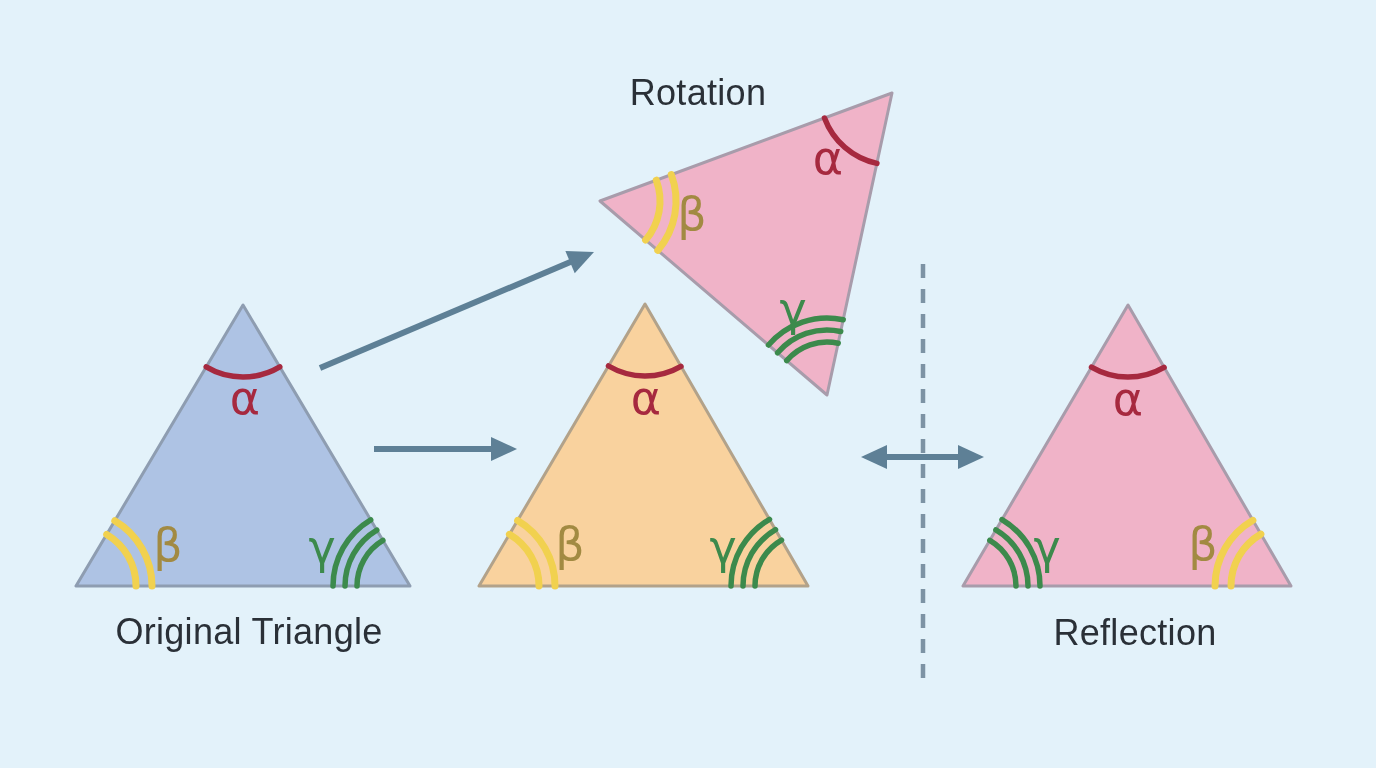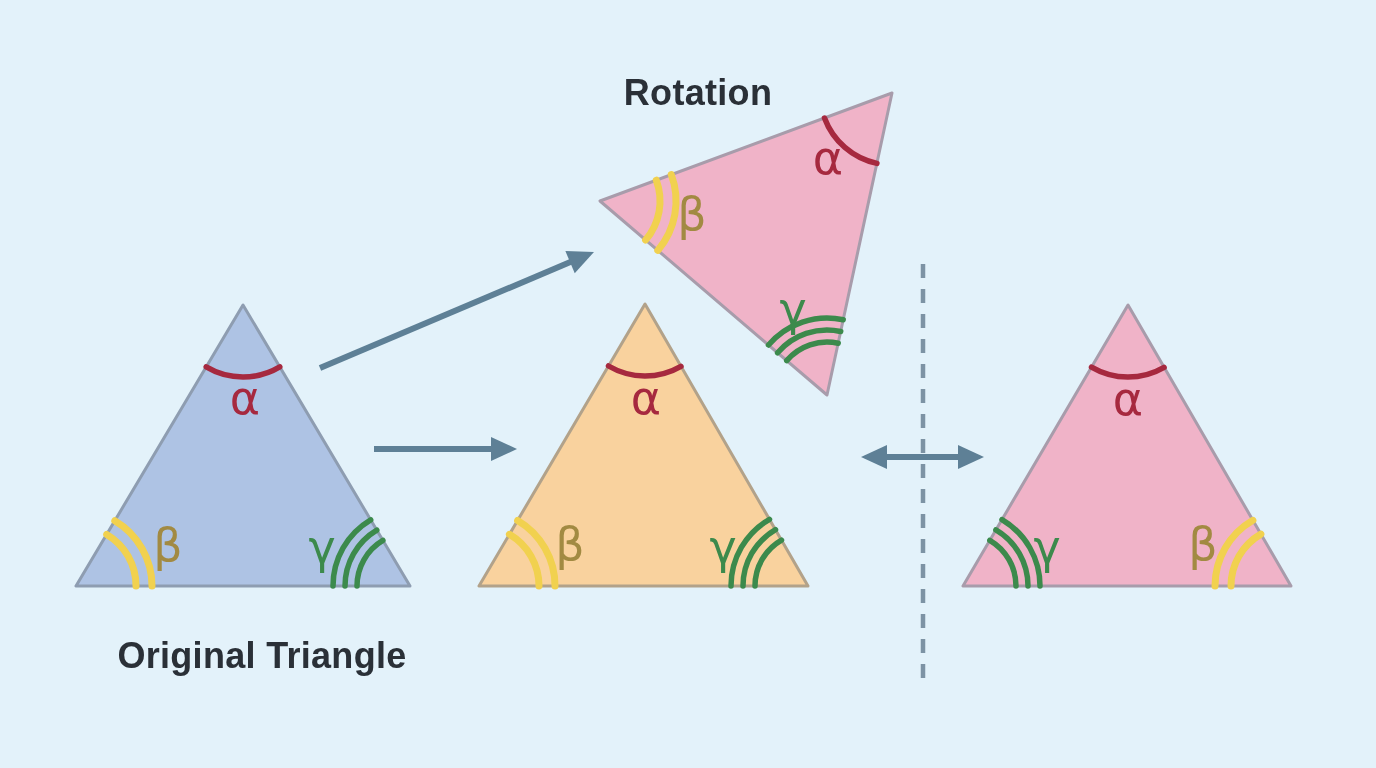--- a/index.html
+++ b/index.html
@@ -8,29 +8,29 @@
     background: #e3f2fa;
     overflow: hidden;
     font-family: "Liberation Sans", sans-serif;
   }
   .stage { position: relative; width: 1376px; height: 768px; }
   svg.scene { position: absolute; left: 0; top: 0; }
   .diagram-label {
     position: absolute;
     color: #2a3037;
     font-size: 36px;
-    font-weight: 700;
+    font-weight: 400;
     letter-spacing: 0.3px;
     text-align: center;
     white-space: nowrap;
     transform: translateX(-50%);
     user-select: none;
   }
   #label-rotation   { left: 698px;  top: 72px; }
-  #label-original   { left: 262px;  top: 611px; margin-top: 24px; }
+  #label-original   { left: 249px;  top: 611px; }
   #label-translation{ left: 652px;  top: 612px; }
   #label-reflection { left: 1135px; top: 612px; }
 </style>
 </head>
 <body>
 
 <div class="stage">
   <svg id="scene" class="scene" width="1376" height="768" viewBox="0 0 1376 768">
       <g>
         <polygon points="243,305 76,586 410,586" fill="#aec3e4" stroke="#8e9db1" stroke-width="3" stroke-linejoin="round"></polygon>
@@ -91,13 +91,14 @@
       <g>
         <line x1="879" y1="457" x2="966" y2="457" stroke="#5e8096" stroke-width="6"></line>
         <polygon points="984,457 958,469 958,445" fill="#5e8096"></polygon>
         <polygon points="861,457 887,469 887,445" fill="#5e8096"></polygon>
       </g>
       <line x1="923" y1="264" x2="923" y2="686" stroke="#7d93a4" stroke-width="4.5" stroke-dasharray="14 11"></line>
     </svg>
 
   <div id="label-rotation" class="diagram-label">Rotation</div>
   <div id="label-original" class="diagram-label">Original Triangle</div>
+  <div id="label-reflection" class="diagram-label">Reflection</div>
 </div>
 
 </body></html>

